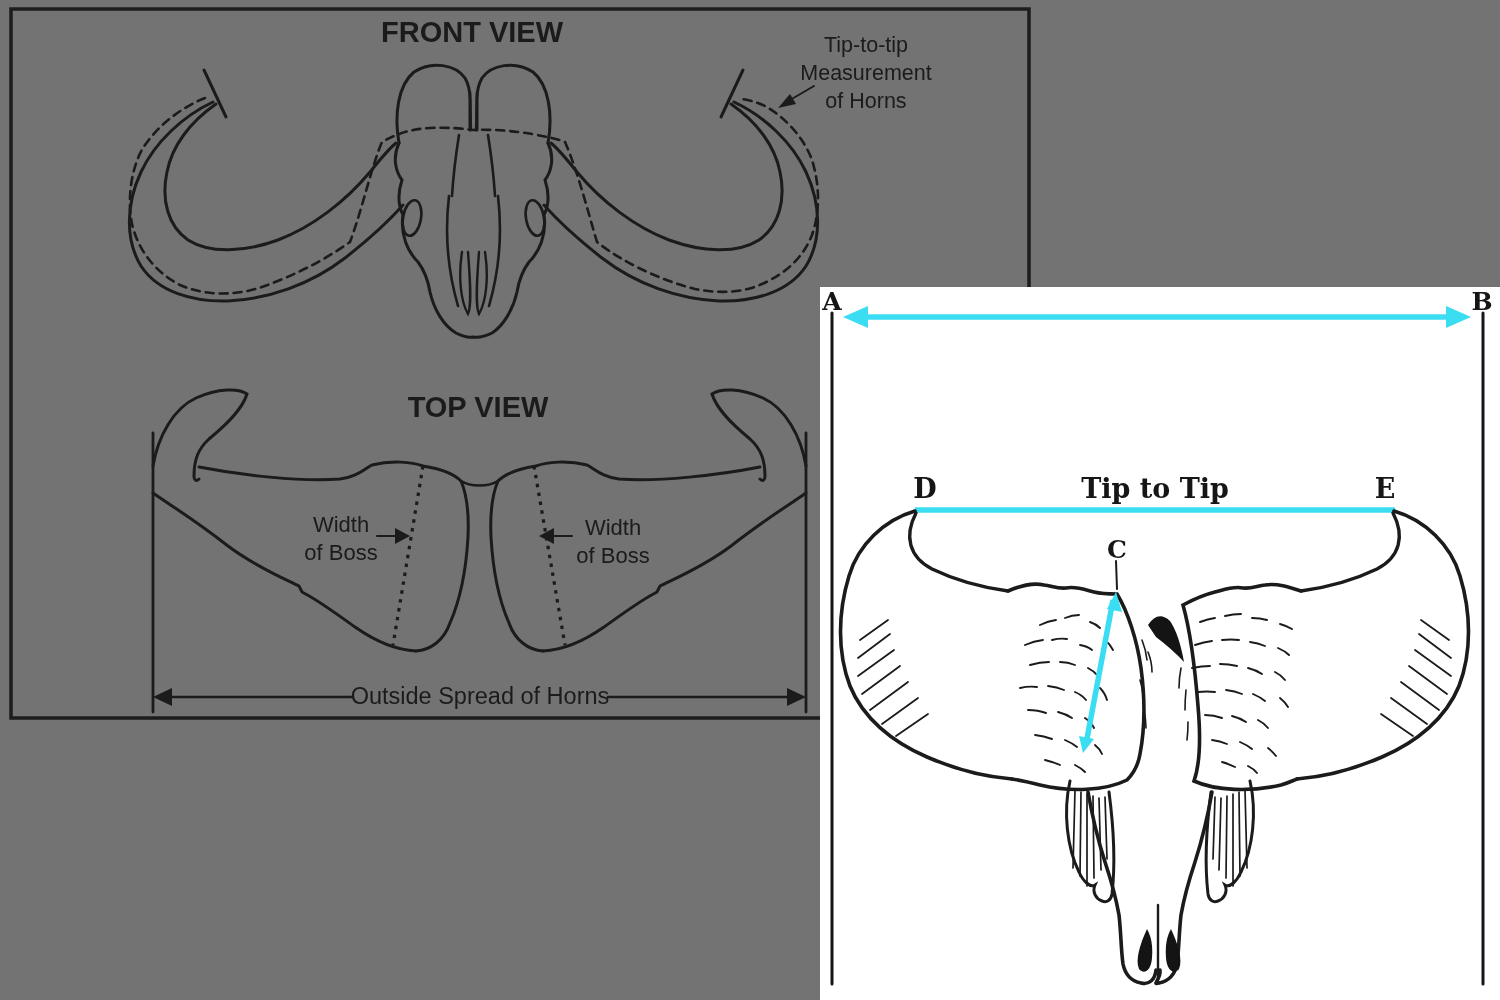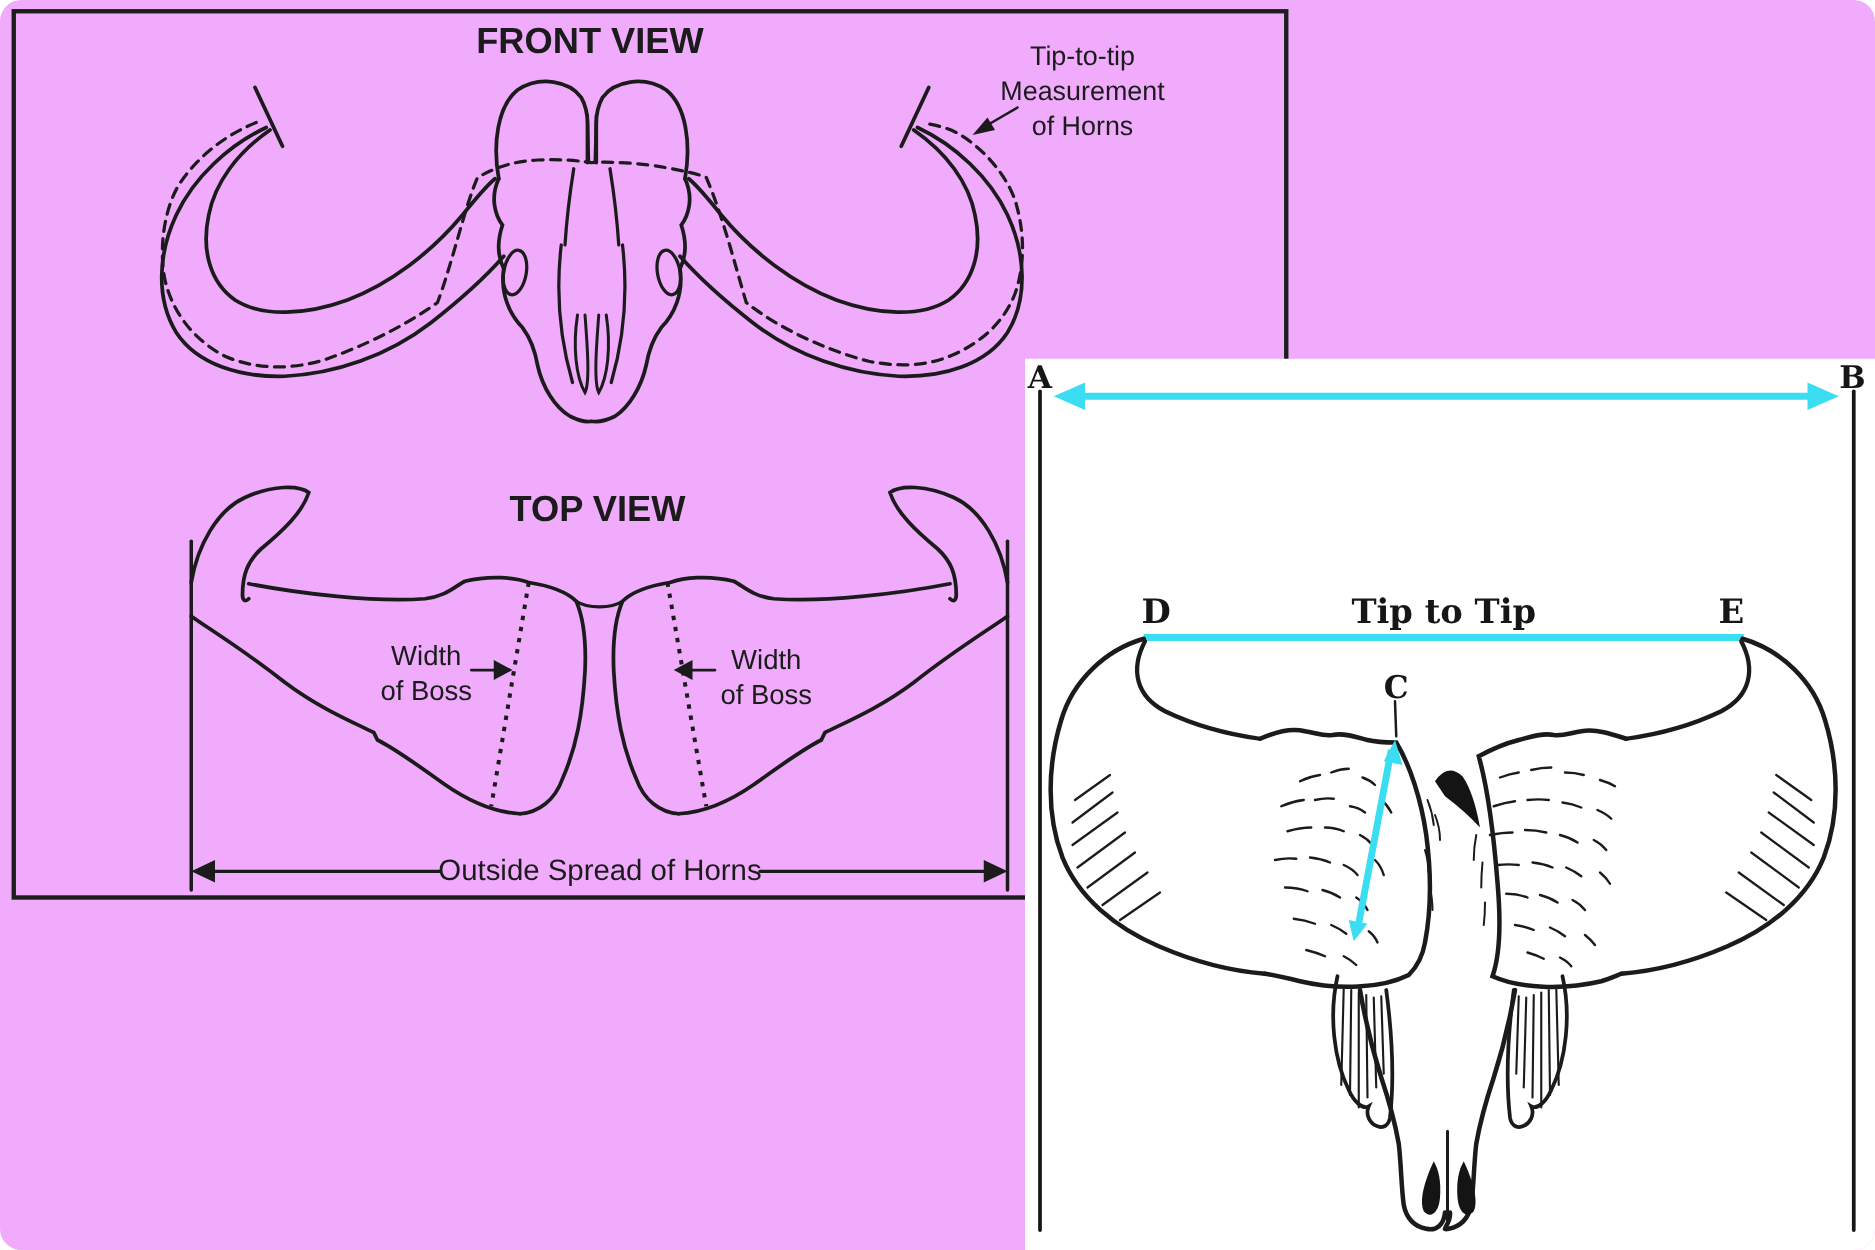--- a/index.html
+++ b/index.html
@@ -1,17 +1,17 @@
 <!DOCTYPE html>
 <html><head>
 <meta charset="utf-8">
 <style>
   html,body{margin:0;padding:0;background:#ffffff;}
-  #stage{position:relative;width:1500px;height:1000px;background:#f0abfc;overflow:hidden;
-         font-family:"Liberation Sans",sans-serif;border-radius:17px;}
+  #stage{position:relative;width:1500px;height:1000px;background:#737373;overflow:hidden;
+         font-family:"Liberation Sans",sans-serif;}
   svg{display:block;}
   text{user-select:none;}
   .sans-title{font-family:"Liberation Sans",sans-serif;font-weight:bold;font-size:29px;fill:#1b1b1b;}
   .sans-label{font-family:"Liberation Sans",sans-serif;font-weight:normal;font-size:22px;fill:#1b1b1b;}
   .sans-label-sm{font-family:"Liberation Sans",sans-serif;font-weight:normal;font-size:21.5px;fill:#1b1b1b;}
   .sans-spread{font-family:"Liberation Sans",sans-serif;font-weight:normal;font-size:23.5px;fill:#1b1b1b;}
   .serif-letter{font-family:"DejaVu Serif","Liberation Serif",serif;font-weight:bold;font-size:25px;fill:#161616;}
   .serif-letter-lg{font-family:"DejaVu Serif","Liberation Serif",serif;font-weight:bold;font-size:27px;fill:#161616;}
   .ink{stroke:#1b1b1b;fill:none;}
 </style>

